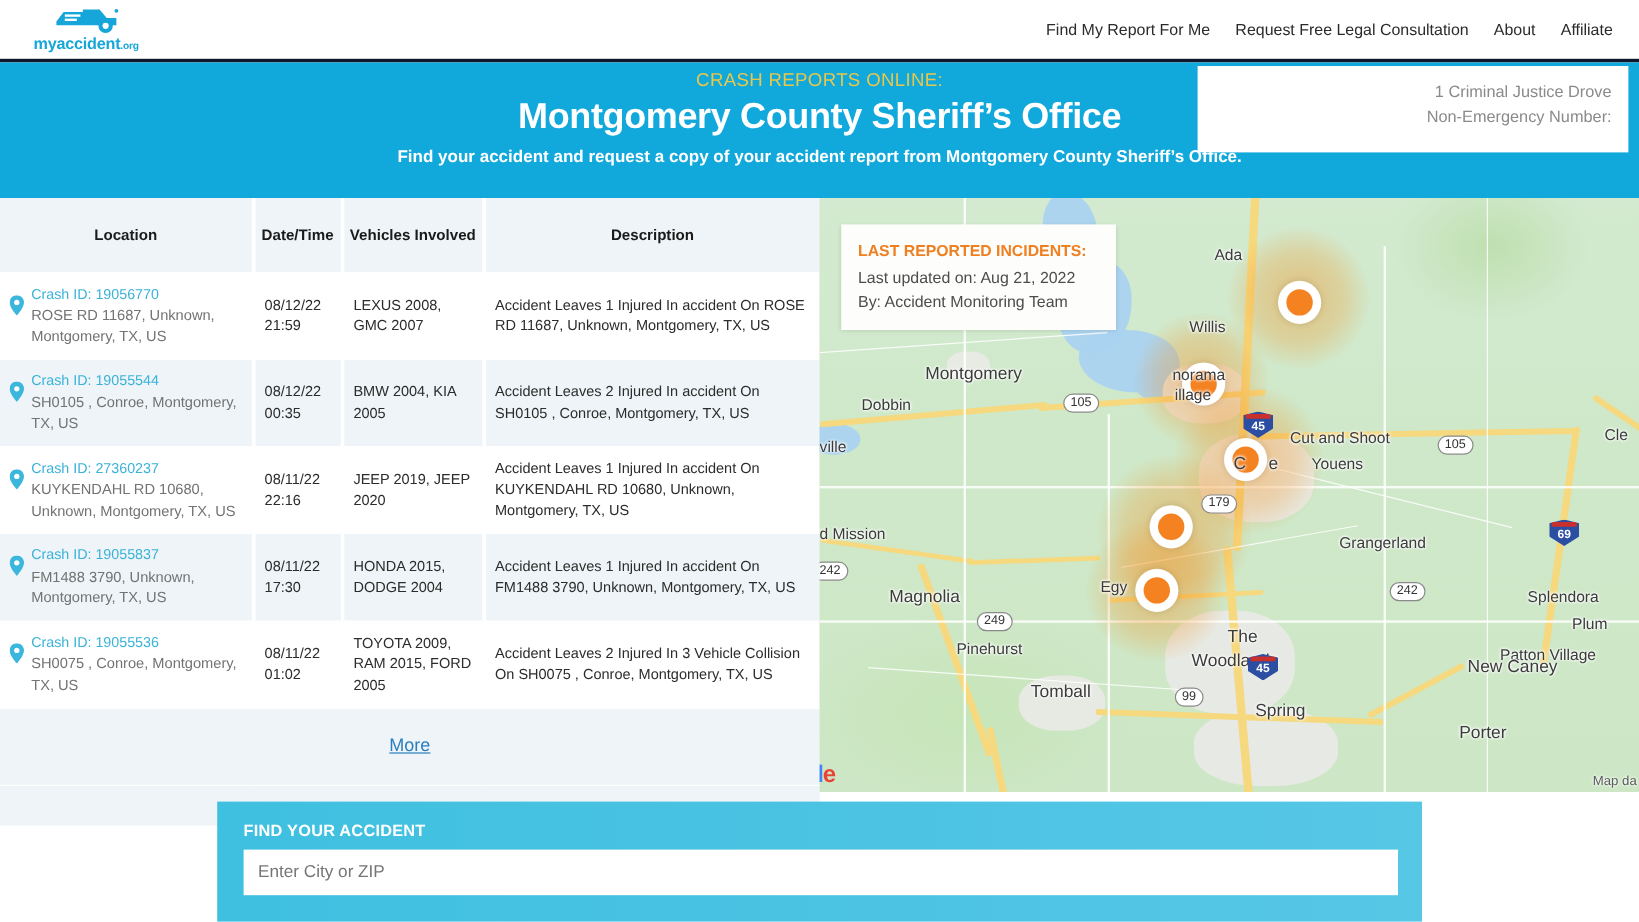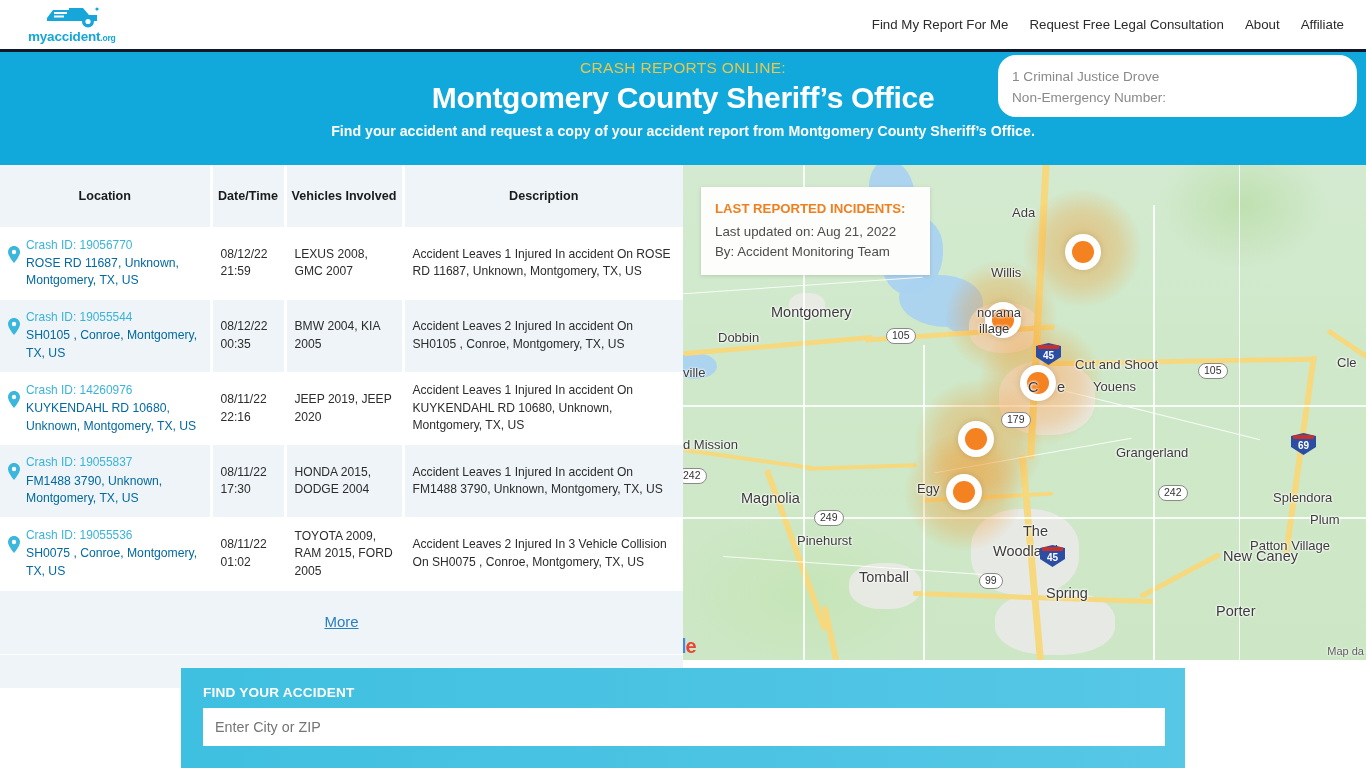--- a/index.html
+++ b/index.html
@@ -49,26 +49,25 @@
   .hero-title {
     color: #ffffff; font-size: 30px; font-weight: bold;
     margin-top: 4px; letter-spacing: -0.3px;
   }
   .hero-sub {
     color: #ffffff; font-size: 14.2px; font-weight: bold;
     margin-top: 8px;
   }
   .addr-card {
     position: absolute; top: 3px; right: 9px;
-    width: 359px; height: 62px;
+    width: 359px; height: 72px;
     background: #ffffff;
     padding: 11px 14px;
-    text-align: left;
+    text-align: right;
     line-height: 1.55;
-    border-radius: 18px;
   }
   .addr-card div { font-size: 13.6px; color: #8a8a8a; }
 
   
   .main { display: flex; height: 495px; }
 
   
   .tablewrap { width: 683px; background: #ffffff; }
   table { width: 100%; border-collapse: collapse; table-layout: fixed; }
   thead th {
@@ -93,21 +92,21 @@
   }
   tbody td:last-child { border-right: none; }
   tbody tr.alt td { background: #eef4f7; }
   tbody tr td { background: #ffffff; }
   tbody tr.alt td { background: #eef4f7; }
 
   td.loc { padding-left: 8px; }
   .loc-inner { display: flex; gap: 6px; align-items: flex-start; }
   .pin { flex: 0 0 12px; margin-top: 9px; }
   .crashid { color: #3bb3d9; font-size: 11.9px; display: block; margin-bottom: 1px; }
-  .addr { color: #0369a1; font-size: 12.2px; }
+  .addr { color: #737373; font-size: 12.2px; }
 
   .more-row td {
     background: #eef4f7 !important;
     text-align: center; padding: 20px 0 22px 0;
     border-right: none;
   }
   .more-link {
     color: #2b7fbf; font-size: 15px; text-decoration: underline;
     cursor: pointer;
   }
@@ -313,21 +312,21 @@
         <tr>
           <td class="loc">
             <div class="loc-inner">
               <span class="pin">
                 <svg width="12" height="17" viewBox="0 0 12 17">
                     <path d="M6 0C2.7 0 0 2.7 0 6c0 4.2 6 11 6 11s6-6.8 6-11c0-3.3-2.7-6-6-6z" fill="#3bb6dd"></path>
                     <circle cx="6" cy="6" r="2.2" fill="#fff"></circle>
                   </svg>
               </span>
               <span>
-                <span class="crashid">Crash ID: 14260976</span>
+                <span class="crashid">Crash ID: 27360237</span>
                 <span class="addr">KUYKENDAHL RD 10680, Unknown, Montgomery, TX, US</span>
               </span>
             </div>
           </td>
           <td>08/11/22 22:16</td>
           <td>JEEP 2019, JEEP 2020</td>
           <td>Accident Leaves 1 Injured In accident On KUYKENDAHL RD 10680, Unknown, Montgomery, TX, US</td>
         </tr>
         <tr class="alt">
           <td class="loc">

